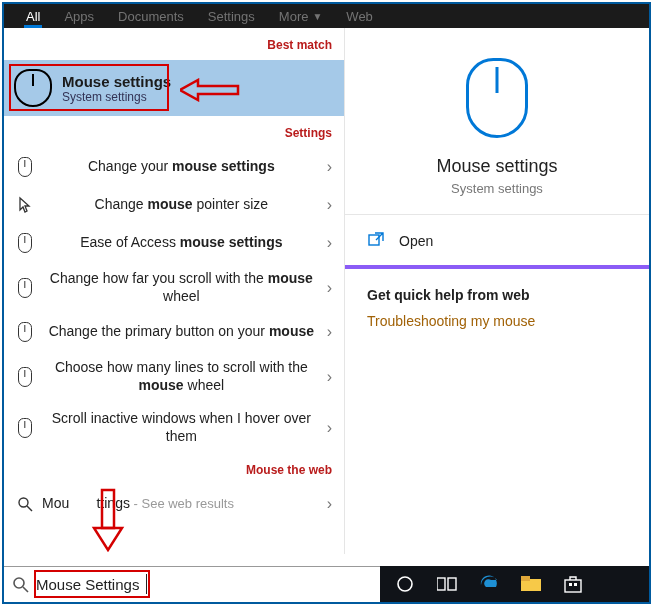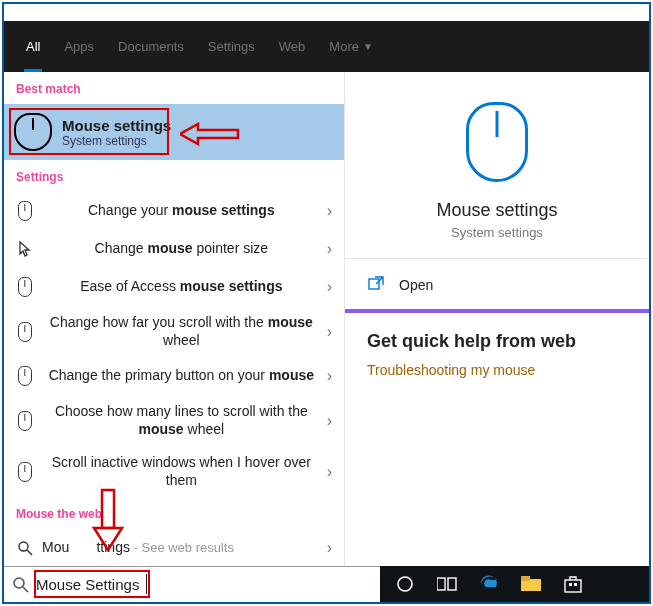--- a/index.html
+++ b/index.html
@@ -1,30 +1,30 @@
 <!DOCTYPE html>
 <html><head>
 <meta charset="utf-8">
 <style>
   * { box-sizing: border-box; margin: 0; padding: 0; font-family: "Segoe UI", Arial, sans-serif; }
   body { width: 653px; height: 606px; background: #fff; position: relative; overflow: hidden; }
   .frame { border: 2px solid #005a9e; width: 649px; height: 602px; margin: 2px; position: relative; background: #fff; }
 
   
-  .tabs { background: #1b1b1b; height: 51px; display: flex; align-items: stretch; padding-left: 10px; margin-top: 17px; }
+  .tabs { background: #1b1b1b; height: 24px; display: flex; align-items: stretch; padding-left: 10px; }
   .tab { color: #737373; font-size: 13px; padding: 0 12px; display: flex; align-items: center; cursor: pointer; }
   .tab.active { color: #fff; position: relative; }
   .tab.active::after { content:""; position:absolute; left:10px; right:10px; bottom:0; height:3px; background:#0078d7; }
   .tab .chev { margin-left:4px; font-size: 10px; }
 
   .cols { display:flex; height: calc(100% - 36px - 36px); }
   .left { width: 340px; overflow:hidden; display:flex; flex-direction:column; }
   .right { flex:1; border-left:1px solid #e5e5e5; background:#fff; }
 
-  .sec-label { font-size: 12px; font-weight:600; color:#ec4899; padding: 10px 12px 8px; }
+  .sec-label { font-size: 12px; font-weight:600; color:#b91c1c; padding: 10px 12px 8px; text-align: right; }
 
   
   .best { background:#a5c9e8; display:flex; align-items:center; padding:10px 14px 10px 10px; height:56px; position:relative; }
   .best .bigicon { width:38px; height:38px; border:2px solid #000; border-radius:18px 18px 22px 22px; position:relative; margin-right:10px; }
   .best .bigicon::after { content:""; position:absolute; top:3px; left:50%; width:2px; height:12px; background:#000; transform:translateX(-50%); }
   .best .title { font-size:15px; font-weight:600; color:#1b1b1b; }
   .best .sub { font-size:12px; color:#335; }
   .best .box { position:absolute; left:5px; top:4px; width:160px; height:47px; border:2px solid #d40000; pointer-events:none; }
   .arrow-red { position:absolute; top:18px; left:176px; }
   .arrow-red svg { width:60px; height:24px; }
@@ -43,21 +43,21 @@
   .hero .bigmouse { width:62px; height:80px; border:3px solid #0078d7; border-radius:30px 30px 34px 34px; margin:0 auto 18px; position:relative; }
   .hero .bigmouse::after { content:""; position:absolute; top:6px; left:50%; width:3px; height:26px; background:#0078d7; transform:translateX(-50%); }
   .hero h2 { font-size:18px; font-weight:400; color:#222; margin-bottom:4px; }
   .hero .sub { font-size:13px; color:#777; }
 
   .open-row { display:flex; align-items:flex-end; padding: 16px 22px; border-bottom:4px solid #8b5cf6; cursor:pointer; }
   .open-row svg { width:18px; height:18px; margin-right:14px; }
   .open-row span { font-size:14px; color:#222; }
 
   .help-sec { padding: 18px 22px; }
-  .help-sec h3 { font-size:18px; font-weight:700; color:#222; margin-bottom:10px; }
+  .help-sec h3 { font-size:14px; font-weight:700; color:#222; margin-bottom:10px; }
   .help-link { font-size:14px; color:#a16207; cursor:pointer; }
 
   
   .web-item .hint { color:#999; font-size:13px;text-align:right; }
 
   
   .arrow-down { position:absolute; left:84px; bottom:46px; z-index:4; }
   .arrow-down svg { width:40px; height:64px; }
 
   
@@ -75,25 +75,25 @@
 </head>
 <body>
 
 <div class="frame">
 
   <div class="tabs">
     <div class="tab active">All</div>
     <div class="tab">Apps</div>
     <div class="tab">Documents</div>
     <div class="tab">Settings</div>
-    <div class="tab">Web</div>
     <div class="tab">
       <span>More</span>
       <span class="chev">▼</span>
     </div>
+    <div class="tab">Web</div>
   </div>
 
   <div class="cols">
 
     <div class="left">
       <div class="sec-label">Best match</div>
 
       <div class="best">
         <div class="bigicon"></div>
         <div>

